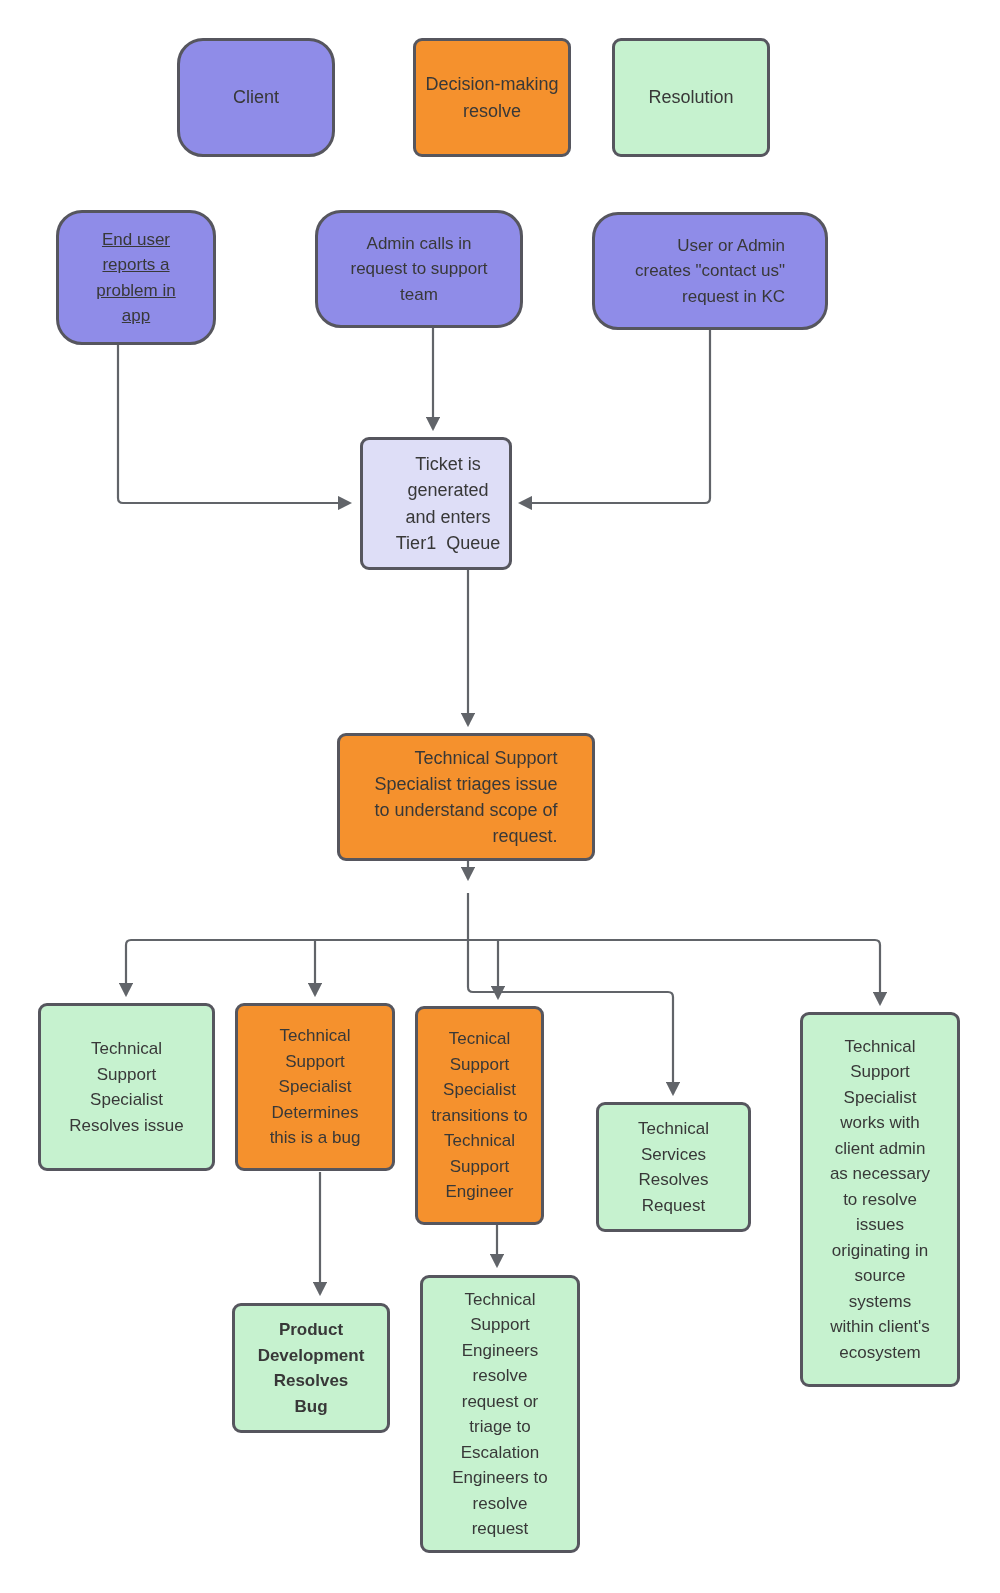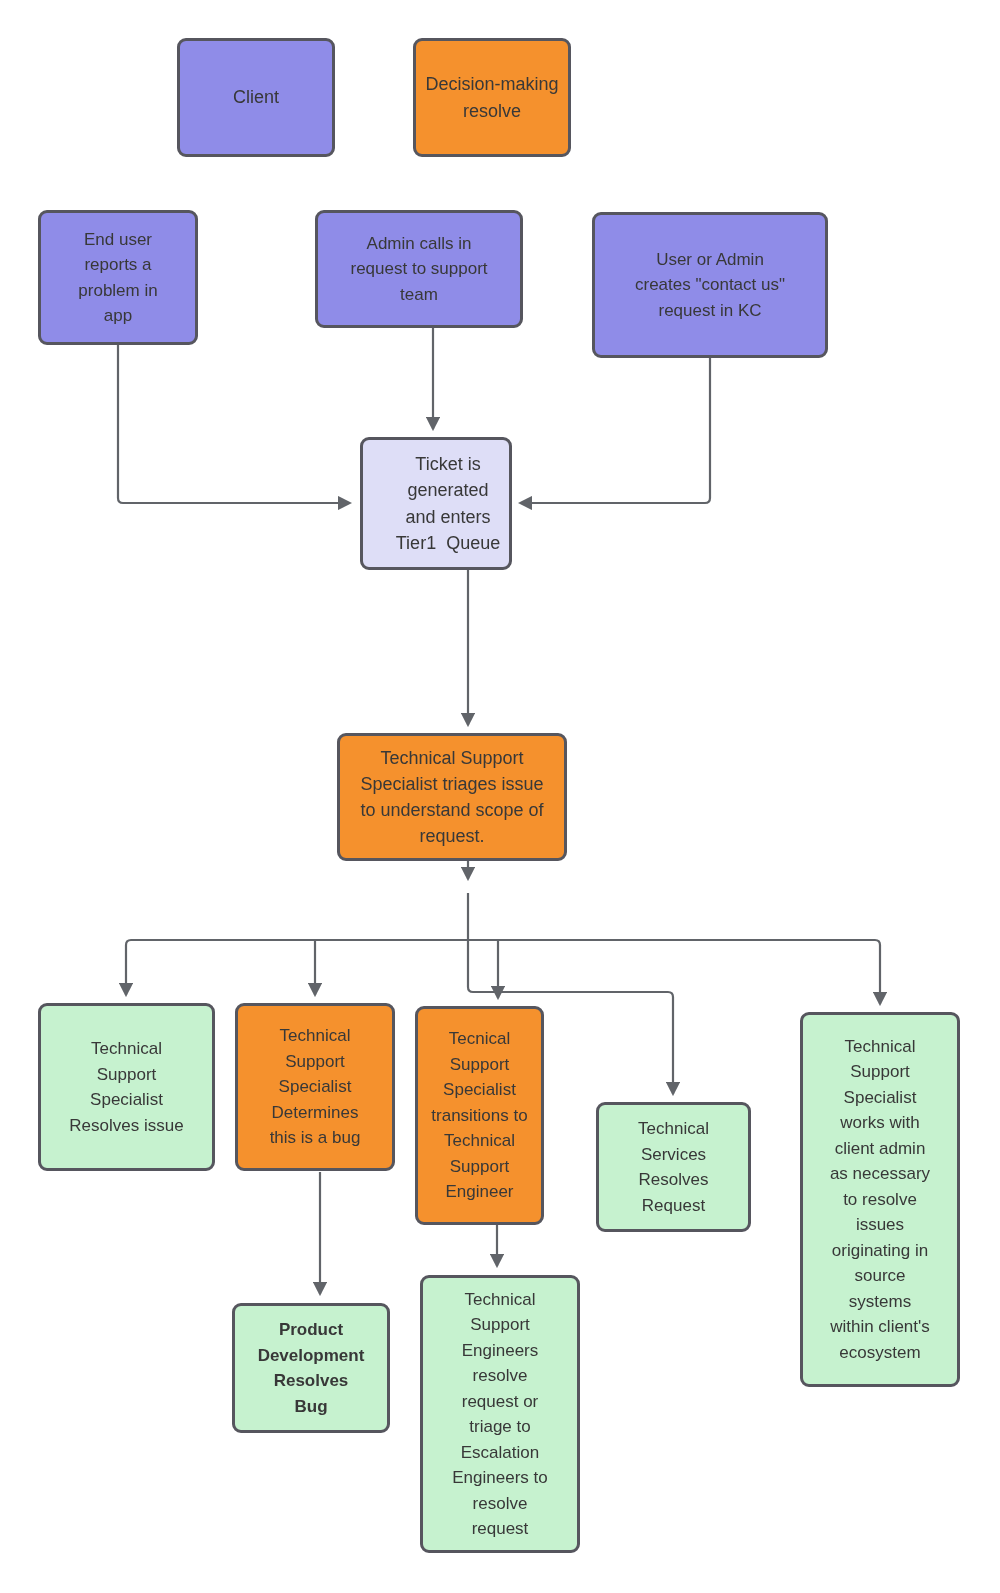--- a/index.html
+++ b/index.html
@@ -35,21 +35,21 @@
     align-items: center;
     justify-content: center;
     text-align: center;
     white-space: pre-wrap;
     font-size: 17px;
     line-height: 1.5;
     color: var(--text, #383838);
     padding: 4px;
   }
   .node.big { font-size: 18px; line-height: 1.45; }
-  .purple   { background: var(--client, #8f8ce8); }
+  .purple   { background: var(--client, #8f8ce8); border-radius: 26px; }
   .orange   { background: var(--decision, #f5912d); }
   .green    { background: var(--resolution, #c6f2cf); }
   .lavender { background: var(--ticket, #dedef7); padding-left: 28px; }
 </style>
 </head>
 <body>
 
 <div class="canvas">
 
   <svg class="connector-layer" viewBox="0 0 1000 1593" xmlns="http://www.w3.org/2000/svg">
@@ -69,38 +69,39 @@
     <path class="conn" d="M315,940 L315,995" marker-end="url(#arrowhead)"></path>
     <path class="conn" d="M498,940 L498,998" marker-end="url(#arrowhead)"></path>
     <path class="conn" d="M468,940 L468,987 Q468,992 473,992 L668,992 Q673,992 673,997 L673,1094" marker-end="url(#arrowhead)"></path>
     <path class="conn" d="M320,1172 L320,1294" marker-end="url(#arrowhead)"></path>
     <path class="conn" d="M497,1225 L497,1266" marker-end="url(#arrowhead)"></path>
   </svg>
 
   <div class="node purple big" style="left:177px; top:38px;  width:158px; height:119px;">Client</div>
   <div class="node orange big" style="left:413px; top:38px;  width:158px; height:119px;">Decision-making
 resolve</div>
+  <div class="node green big" style="left:612px; top:38px;  width:158px; height:119px;">Resolution</div>
 
-  <div class="node purple" style="left:38px;  top:210px; width:160px; height:135px;">End user
+  <div class="node purple" style="left:56px;  top:210px; width:160px; height:135px;text-decoration:underline;">End user
 reports a
 problem in
 app</div>
   <div class="node purple" style="left:315px; top:210px; width:208px; height:118px;">Admin calls in
 request to support
 team</div>
-  <div class="node purple" style="left:592px; top:212px; width:236px; height:146px;">User or Admin
+  <div class="node purple" style="left:592px; top:212px; width:236px; height:118px;text-align:right;">User or Admin
 creates "contact us"
 request in KC</div>
 
   <div class="node lavender big" style="left:360px; top:437px; width:152px; height:133px;">Ticket is
 generated
 and enters
 Tier1  Queue</div>
 
-  <div class="node orange big" style="left:337px; top:733px; width:230px; height:128px;">Technical Support
+  <div class="node orange big" style="left:337px; top:733px; width:258px; height:128px;text-align:right;">Technical Support
 Specialist triages issue
 to understand scope of
 request.</div>
 
   <div class="node green" style="left:38px;  top:1003px; width:177px; height:168px;">Technical
 Support
 Specialist
 Resolves issue</div>
   <div class="node orange" style="left:235px; top:1003px; width:160px; height:168px;">Technical
 Support

